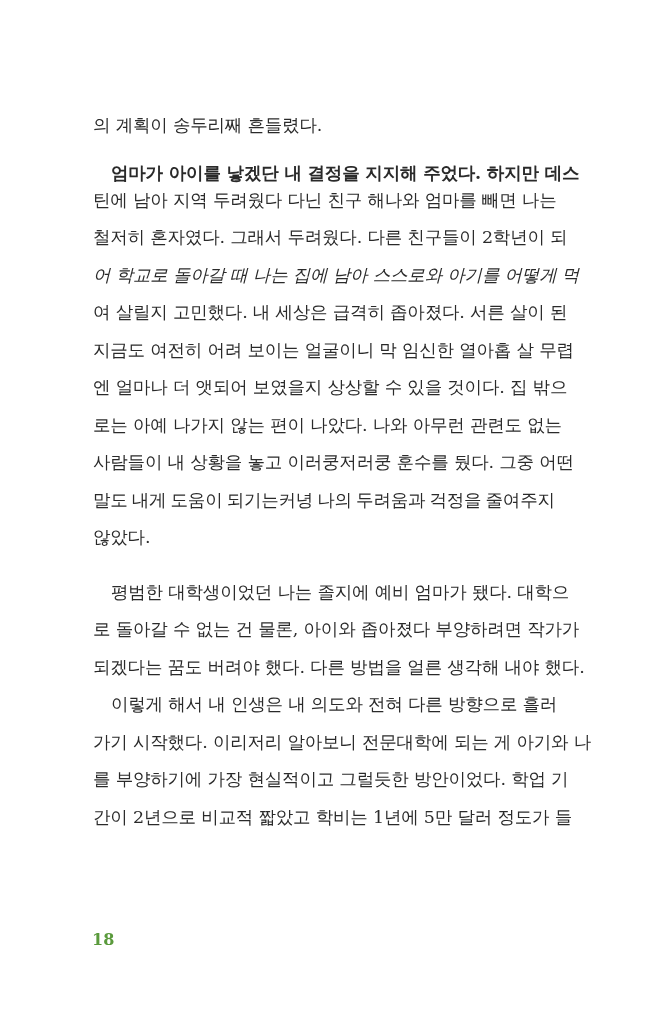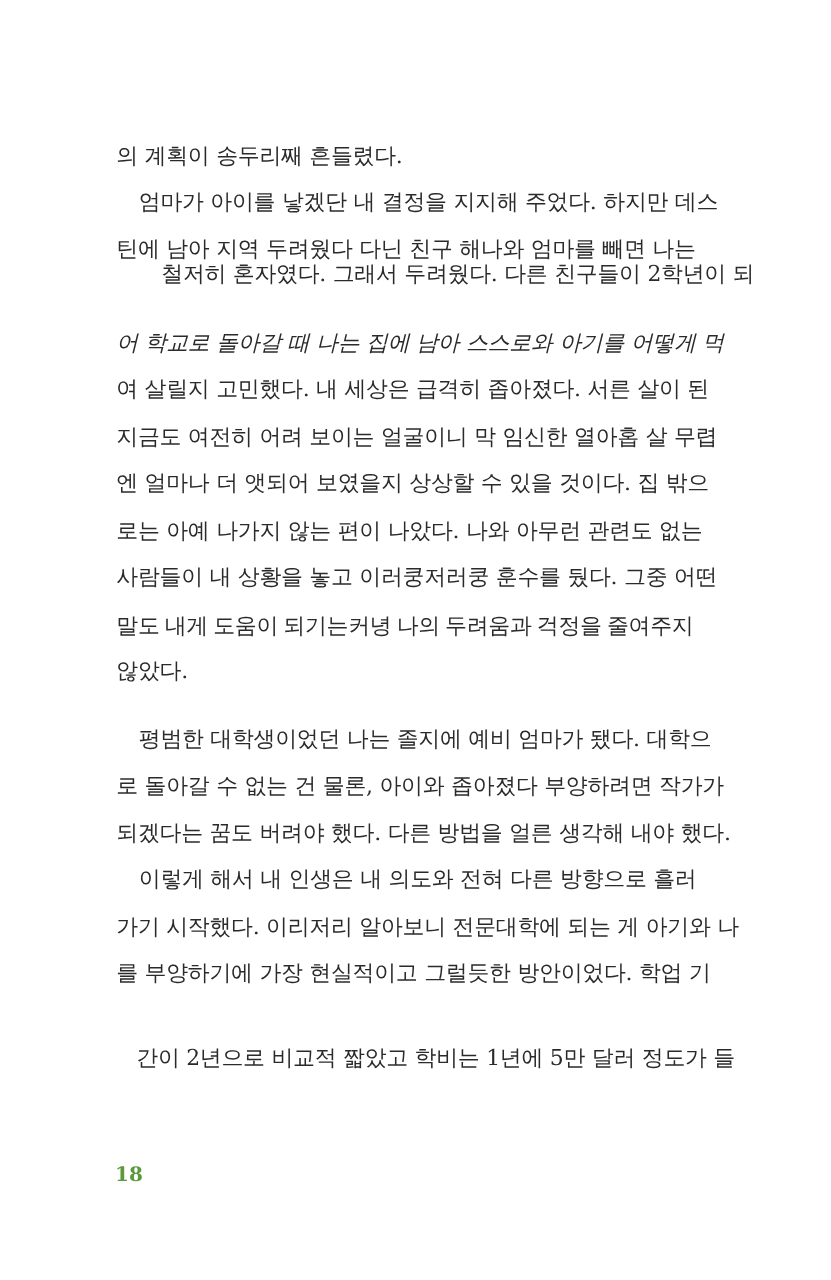--- a/index.html
+++ b/index.html
@@ -46,35 +46,35 @@
       font-size: 16px;
       color: #5a9a3c;
     }
   </style>
 </head>
 <body>
 
 <div class="page">
   <div class="text-block" style="top:0;">
     <div class="line" style="top:110px;">의 계획이 송두리째 흔들렸다.</div>
-    <div class="line indent" style="top:147px;">엄마가 아이를 낳겠단 내 결정을 지지해 주었다. 하지만 데스</div>
+    <div class="line indent" style="top:158px;font-weight:bold;">엄마가 아이를 낳겠단 내 결정을 지지해 주었다. 하지만 데스</div>
     <div class="line" style="top:185px;">틴에 남아 지역 두려웠다 다닌 친구 해나와 엄마를 빼면 나는</div>
-    <div class="line" style="top:205px;margin-left:36px;">철저히 혼자였다. 그래서 두려웠다. 다른 친구들이 2학년이 되</div>
+    <div class="line" style="top:222px;">철저히 혼자였다. 그래서 두려웠다. 다른 친구들이 2학년이 되</div>
     <div class="line" style="top:260px;font-style:italic;">어 학교로 돌아갈 때 나는 집에 남아 스스로와 아기를 어떻게 먹</div>
     <div class="line" style="top:297px;">여 살릴지 고민했다. 내 세상은 급격히 좁아졌다. 서른 살이 된</div>
     <div class="line" style="top:335px;">지금도 여전히 어려 보이는 얼굴이니 막 임신한 열아홉 살 무렵</div>
     <div class="line" style="top:372px;">엔 얼마나 더 앳되어 보였을지 상상할 수 있을 것이다. 집 밖으</div>
     <div class="line" style="top:410px;">로는 아예 나가지 않는 편이 나았다. 나와 아무런 관련도 없는</div>
     <div class="line" style="top:447px;">사람들이 내 상황을 놓고 이러쿵저러쿵 훈수를 뒀다. 그중 어떤</div>
     <div class="line" style="top:485px;font-family:Liberation Serif, serif;">말도 내게 도움이 되기는커녕 나의 두려움과 걱정을 줄여주지</div>
     <div class="line" style="top:522px;">않았다.</div>
 
     <div class="line indent" style="top:577px;">평범한 대학생이었던 나는 졸지에 예비 엄마가 됐다. 대학으</div>
     <div class="line" style="top:614px;">로 돌아갈 수 없는 건 물론, 아이와 좁아졌다 부양하려면 작가가</div>
     <div class="line" style="top:652px;">되겠다는 꿈도 버려야 했다. 다른 방법을 얼른 생각해 내야 했다.</div>
     <div class="line indent" style="top:689px;">이렇게 해서 내 인생은 내 의도와 전혀 다른 방향으로 흘러</div>
     <div class="line" style="top:727px;">가기 시작했다. 이리저리 알아보니 전문대학에 되는 게 아기와 나</div>
     <div class="line" style="top:764px;">를 부양하기에 가장 현실적이고 그럴듯한 방안이었다. 학업 기</div>
-    <div class="line" style="top:832px;margin-left:16px;">간이 2년으로 비교적 짧았고 학비는 1년에 5만 달러 정도가 들</div>
+    <div class="line" style="top:802px;">간이 2년으로 비교적 짧았고 학비는 1년에 5만 달러 정도가 들</div>
   </div>
 
   <div class="folio">18</div>
 </div>
 
 </body></html>

